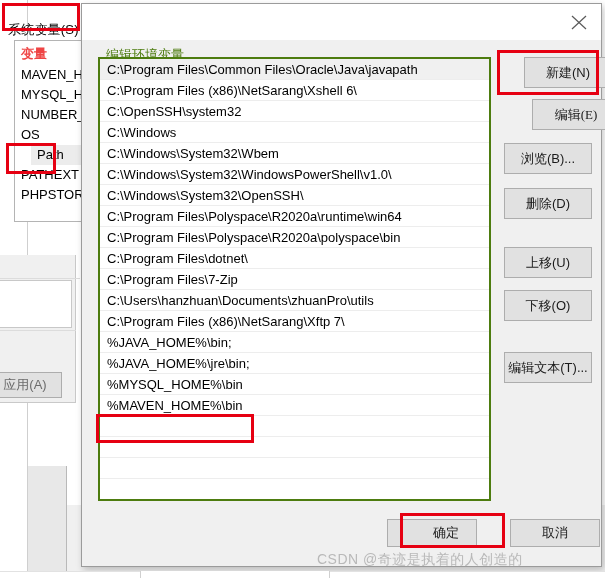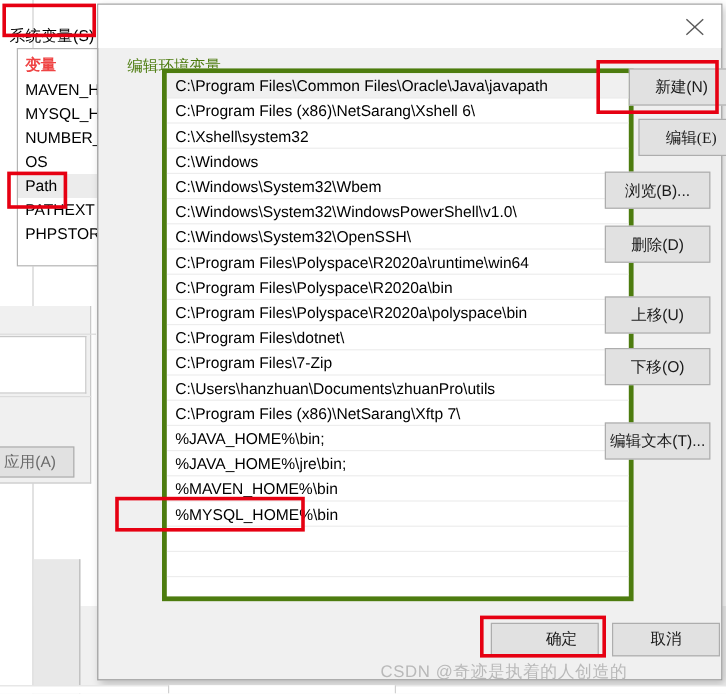--- a/index.html
+++ b/index.html
@@ -92,20 +92,21 @@
   }
   .var-item {
     font-size: 13px;
     padding: 1px 6px;
     white-space: nowrap;
     color: #000;
     line-height: 18px;
   }
   .var-item.selected {
     background: #ececec;
+    margin-left: 16px;
   }
 
   
   .bg-inner-box {
     position: absolute;
     left: 0px; top: 280px;
     width: 72px; height: 48px;
     background: #ffffff;
     border: 1px solid #c8c8c8;
     border-left: none;
@@ -175,24 +176,23 @@
     cursor: default;
   }
   .close-btn svg { position: absolute; left: 15px; top: 11px; }
 
   
   .path-list {
     position: absolute;
     left: 16px; top: 53px;
     width: 393px; height: 444px;
     background: #ffffff;
-    border: 4px solid #4d7c0f;
+    border: 2px solid #4d7c0f;
     box-sizing: border-box;
     overflow: hidden;
-    margin-left: 37px;
   }
   .path-row {
     height: 21px;
     line-height: 21px;
     padding: 0 0 0 7px;
     font-size: 13px;
     color: #000;
     white-space: nowrap;
     border-bottom: 1px solid #ededed;
     box-sizing: border-box;
@@ -230,21 +230,21 @@
     width: 90px; height: 28px;
     background: #e1e1e1;
     border: 1px solid #adadad;
     box-sizing: border-box;
     font-size: 13px;
     color: #1a1a1a;
     text-align: center;
     line-height: 26px;
     cursor: default;
   }
-  #btn-ok     { left: 409px; top: 519px; padding-left: 28px; }
+  #btn-ok     { left: 387px; top: 519px; padding-left: 28px; }
   #btn-cancel { left: 510px; top: 519px; }
 
   
   .watermark {
     position: absolute;
     left: 317px; top: 551px;
     font-size: 14px;
     color: #b9b9b9;
     white-space: nowrap;
     letter-spacing: 0.5px;
@@ -303,36 +303,35 @@
       <svg width="16" height="15" viewBox="0 0 16 15">
         <line x1="1" y1="1" x2="15" y2="14" stroke="#5a5a5a" stroke-width="1.2"></line>
         <line x1="15" y1="1" x2="1" y2="14" stroke="#5a5a5a" stroke-width="1.2"></line>
       </svg>
     </div>
   </div>
 
   <div class="path-list">
     <div class="path-row selected">C:\Program Files\Common Files\Oracle\Java\javapath</div>
     <div class="path-row">C:\Program Files (x86)\NetSarang\Xshell 6\</div>
-    <div class="path-row">C:\Xshell\system32</div>
+    <div class="path-row">C:\OpenSSH\system32</div>
     <div class="path-row">C:\Windows</div>
     <div class="path-row">C:\Windows\System32\Wbem</div>
     <div class="path-row">C:\Windows\System32\WindowsPowerShell\v1.0\</div>
     <div class="path-row">C:\Windows\System32\OpenSSH\</div>
     <div class="path-row">C:\Program Files\Polyspace\R2020a\runtime\win64</div>
-    <div class="path-row">C:\Program Files\Polyspace\R2020a\bin</div>
     <div class="path-row">C:\Program Files\Polyspace\R2020a\polyspace\bin</div>
     <div class="path-row">C:\Program Files\dotnet\</div>
     <div class="path-row">C:\Program Files\7-Zip</div>
     <div class="path-row">C:\Users\hanzhuan\Documents\zhuanPro\utils</div>
     <div class="path-row">C:\Program Files (x86)\NetSarang\Xftp 7\</div>
     <div class="path-row">%JAVA_HOME%\bin;</div>
     <div class="path-row">%JAVA_HOME%\jre\bin;</div>
+    <div class="path-row">%MYSQL_HOME%\bin</div>
     <div class="path-row">%MAVEN_HOME%\bin</div>
-    <div class="path-row">%MYSQL_HOME%\bin</div>
     <div class="path-row empty"></div>
     <div class="path-row empty"></div>
     <div class="path-row empty"></div>
   </div>
 </div>
 
 <div class="side-btn" id="btn-new">新建(N)</div>
 <div class="side-btn" id="btn-edit">编辑(E)</div>
 <div class="side-btn" id="btn-browse">浏览(B)...</div>
 <div class="side-btn" id="btn-delete">删除(D)</div>

